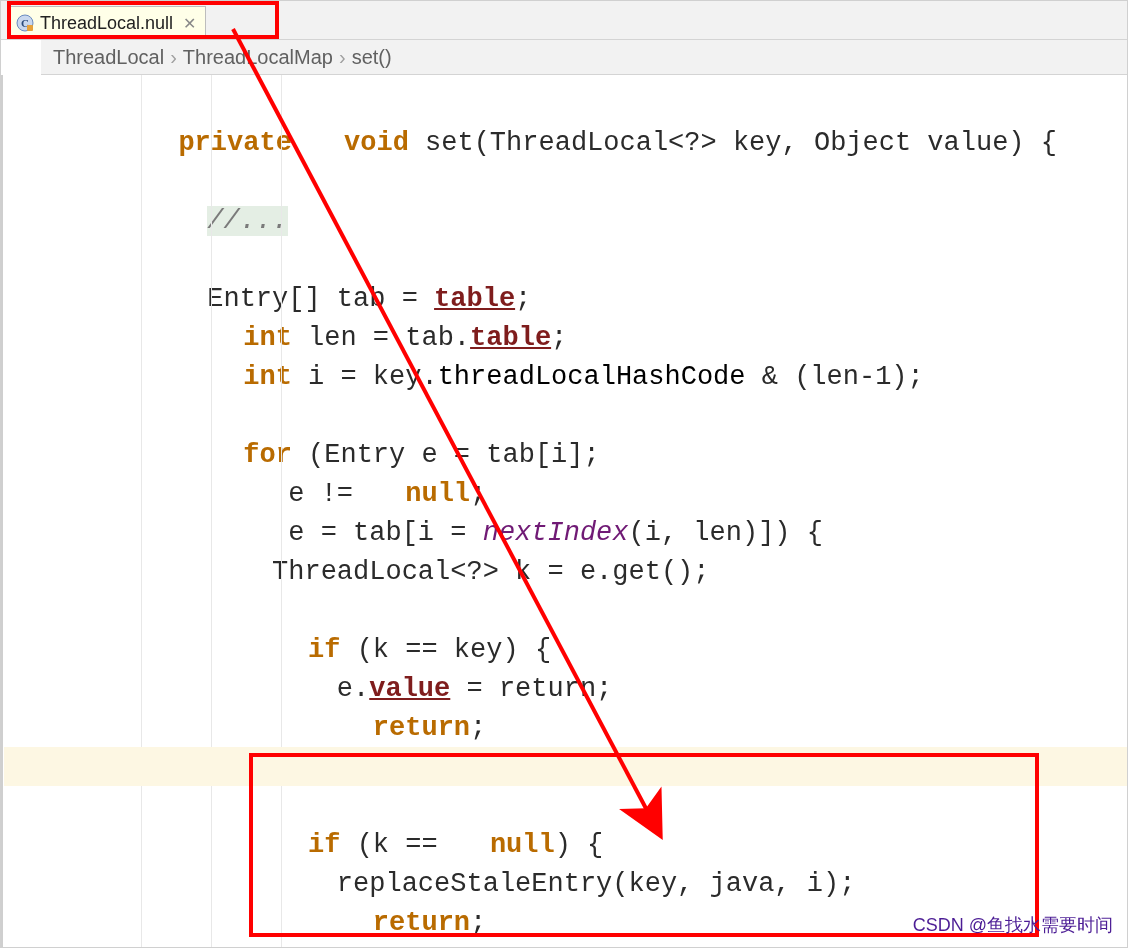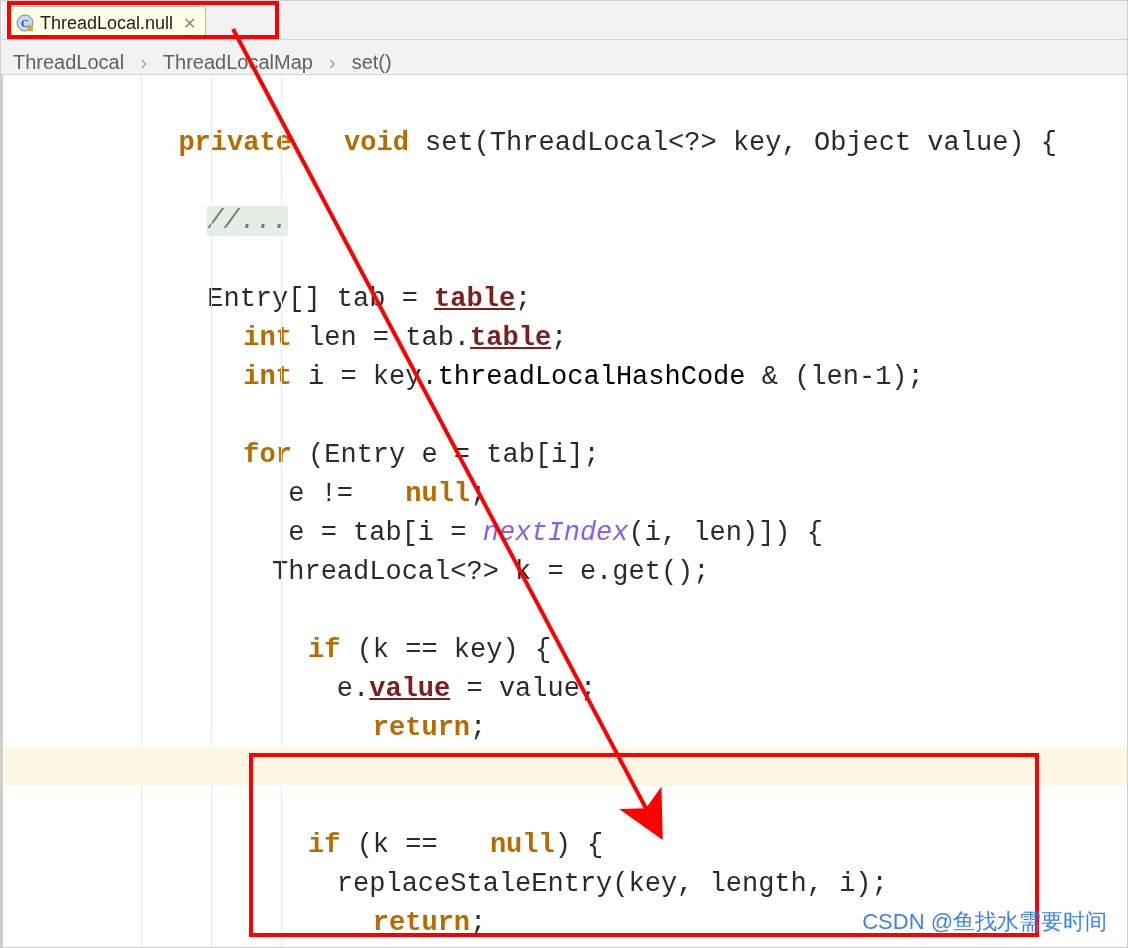--- a/index.html
+++ b/index.html
@@ -1,40 +1,40 @@
 <!DOCTYPE html>
 <html><head>
 <meta charset="utf-8">
 <style>
   html,body{margin:0;padding:0;font-family:"Segoe UI",Arial,sans-serif;background:#fff;}
   .frame{position:relative;width:1128px;height:948px;overflow:hidden;border:1px solid #d0d0d0;box-sizing:border-box;background:#fff;}
   .tab-bar{height:38px;background:#f2f2f2;border-bottom:1px solid #d4d4d4;display:flex;align-items:flex-end;padding-left:8px;}
   .tab{display:flex;align-items:center;background:#ffffe8;border:1px solid #bdbdbd;border-bottom:none;height:32px;padding:0 8px 0 6px;font-size:18px;color:#222;gap:6px;}
   .tab .icon svg{display:block;}
   .tab .close{color:#888;font-size:16px;margin-left:4px;}
-  .breadcrumbs{height:34px;background:#f2f2f2;border-bottom:1px solid #d4d4d4;display:flex;align-items:flex-end;padding-left:12px;font-size:20px;color:#616161;gap:16px;}
+  .breadcrumbs{height:34px;background:#f2f2f2;border-bottom:1px solid #d4d4d4;display:flex;align-items:center;padding-left:12px;font-size:20px;color:#616161;gap:6px;margin-left:40px;}
   .breadcrumbs .sep{color:#a0a0a0;}
   .editor{position:relative;padding:10px 0 0 0;background:#fff;}
   .gutter-strip{position:absolute;left:0;top:0;bottom:0;width:2px;background:#cfcfcf;}
   .code{font-family:Consolas,"Courier New",monospace;font-size:27px;line-height:39px;white-space:pre;color:#2b2b2b;padding-left:28px;}
   .guide{position:absolute;top:0;bottom:0;width:1px;background:#e8e8e8;}
   .g1{left:140px;}
   .g2{left:210px;}
   .g3{left:280px;}
   .hl-line{position:absolute;left:3px;right:0;height:39px;background:#fdf7e3;}
   .kw-orange{color:#b96b00;font-weight:bold;margin-left:36px;}
   .mem{color:#7f1d1d;font-weight:bold;text-decoration:underline;}
   .mem-nb{color:#000000;}
-  .fn-it{color:#8b5cf6;font-style:italic;}
+  .fn-it{color:#701a75;font-style:italic;}
   .cmt{color:#7a7a7a;font-style:italic;}
   .cmt-bg{background:#e4eee4;}
   .redbox1{position:absolute;left:6px;top:0px;width:272px;height:38px;border:4px solid #f00;box-sizing:border-box;pointer-events:none;}
   .redbox2{position:absolute;left:248px;top:752px;width:790px;height:184px;border:4px solid #f00;box-sizing:border-box;pointer-events:none;}
   .arrow-svg{position:absolute;left:0;top:0;pointer-events:none;}
-  .watermark{position:absolute;right:20px;bottom:10px;color:#3b82f6;font-size:22px;}
+  .watermark{position:absolute;right:14px;bottom:10px;color:#4c1d95;font-size:18px;}
 </style>
 </head>
 <body>
 
 <div class="frame">
 
   <div class="tab-bar">
     <div class="tab">
       <span class="icon">
         <svg width="18" height="18" viewBox="0 0 18 18">
@@ -71,26 +71,26 @@
 <span>           <span>Entry[] tab = </span><span class="mem">table</span><span>;</span></span>
 <span>           <span class="kw-orange">int</span><span> len = tab.</span><span class="mem">table</span><span>;</span></span>
 <span>           <span class="kw-orange">int</span><span> i = key.</span><span class="mem-nb">threadLocalHashCode</span><span> &amp; (len-1);</span></span>
 <span> </span>
 <span>           <span class="kw-orange">for</span><span> (Entry e = tab[i];</span></span>
 <span>                <span>e != </span><span class="kw-orange">null</span><span>;</span></span>
 <span>                <span>e = tab[i = </span><span class="fn-it">nextIndex</span><span>(i, len)]) {</span></span>
 <span>               <span>ThreadLocal&lt;?&gt; k = e.get();</span></span>
 <span> </span>
 <span>               <span class="kw-orange">if</span><span> (k == key) {</span></span>
-<span>                   <span>e.</span><span class="mem">value</span><span> = value;</span></span>
+<span>                   <span>e.</span><span class="mem">value</span><span> = return;</span></span>
 <span>                   <span class="kw-orange">return</span><span>;</span></span>
 <span>               <span>}</span></span>
 <span> </span>
 <span>               <span class="kw-orange">if</span><span> (k == </span><span class="kw-orange">null</span><span>) {</span></span>
-<span>                   <span>replaceStaleEntry(key, length, i);</span></span>
+<span>                   <span>replaceStaleEntry(key, java, i);</span></span>
 <span>                   <span class="kw-orange">return</span><span>;</span></span>
 <span>               <span>}</span></span>
     </div>
   </div>
 
   <svg class="arrow-svg" width="1128" height="948">
     <defs>
       <marker id="ah" markerWidth="16" markerHeight="16" refX="10" refY="6" orient="auto">
         <path d="M0,0 L12,6 L0,12 L3,6 Z" fill="#f00"></path>
       </marker>

